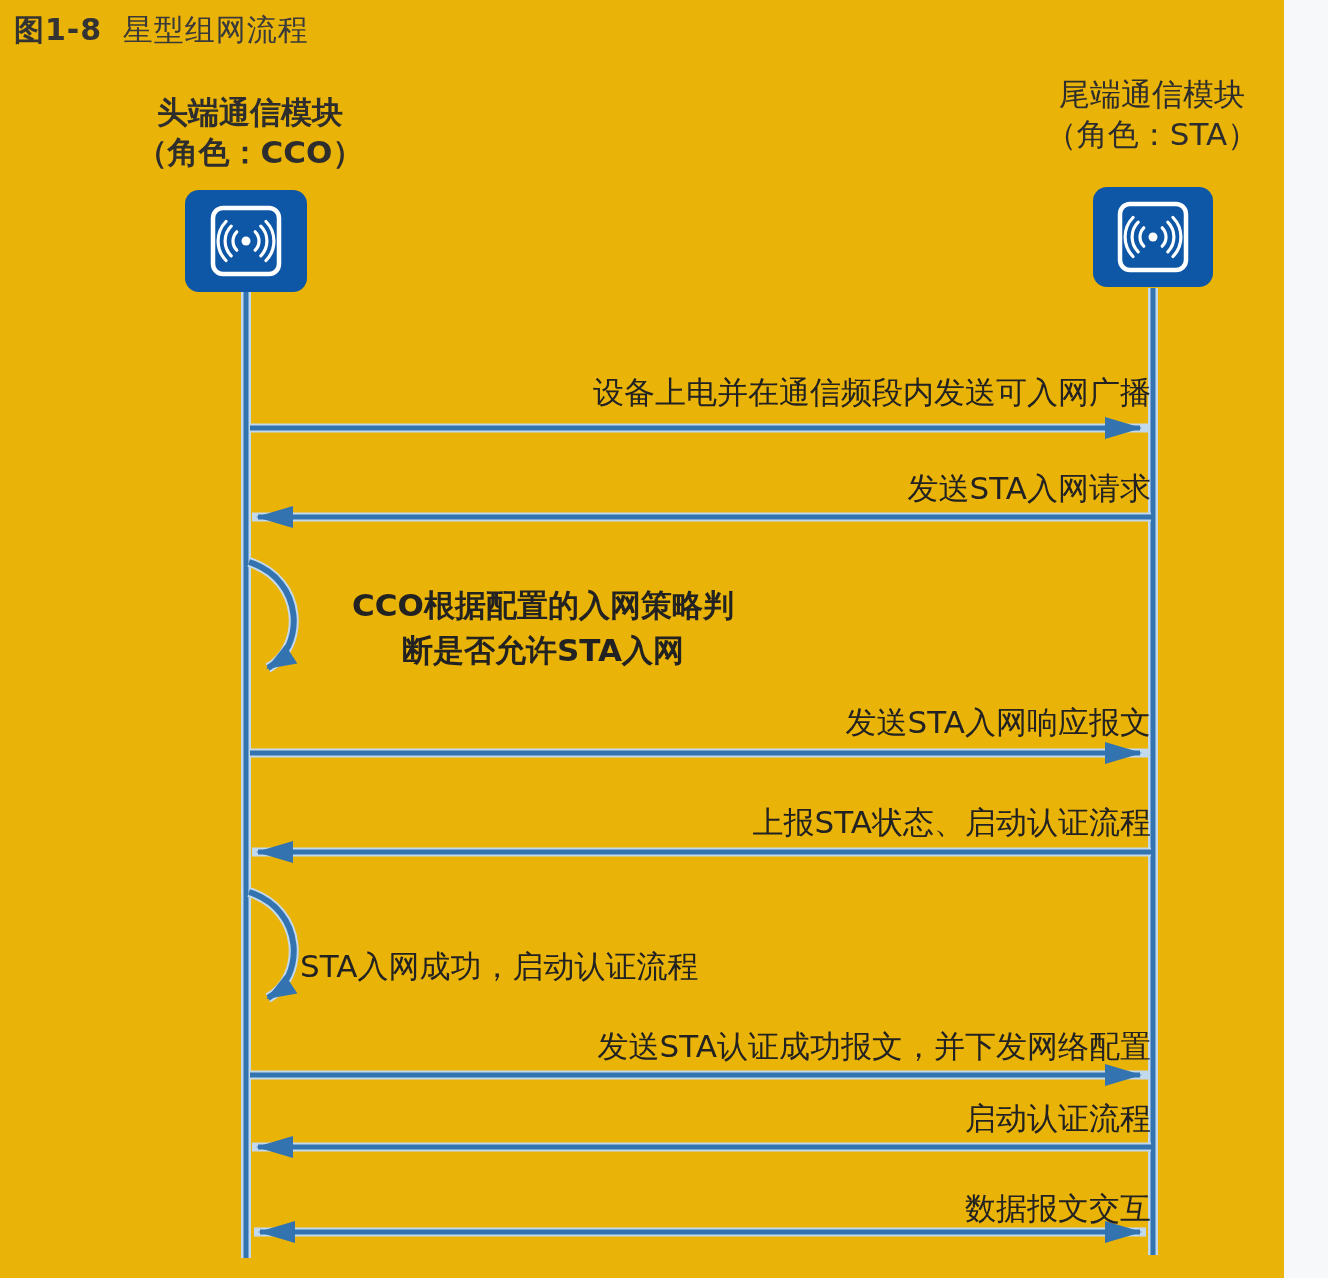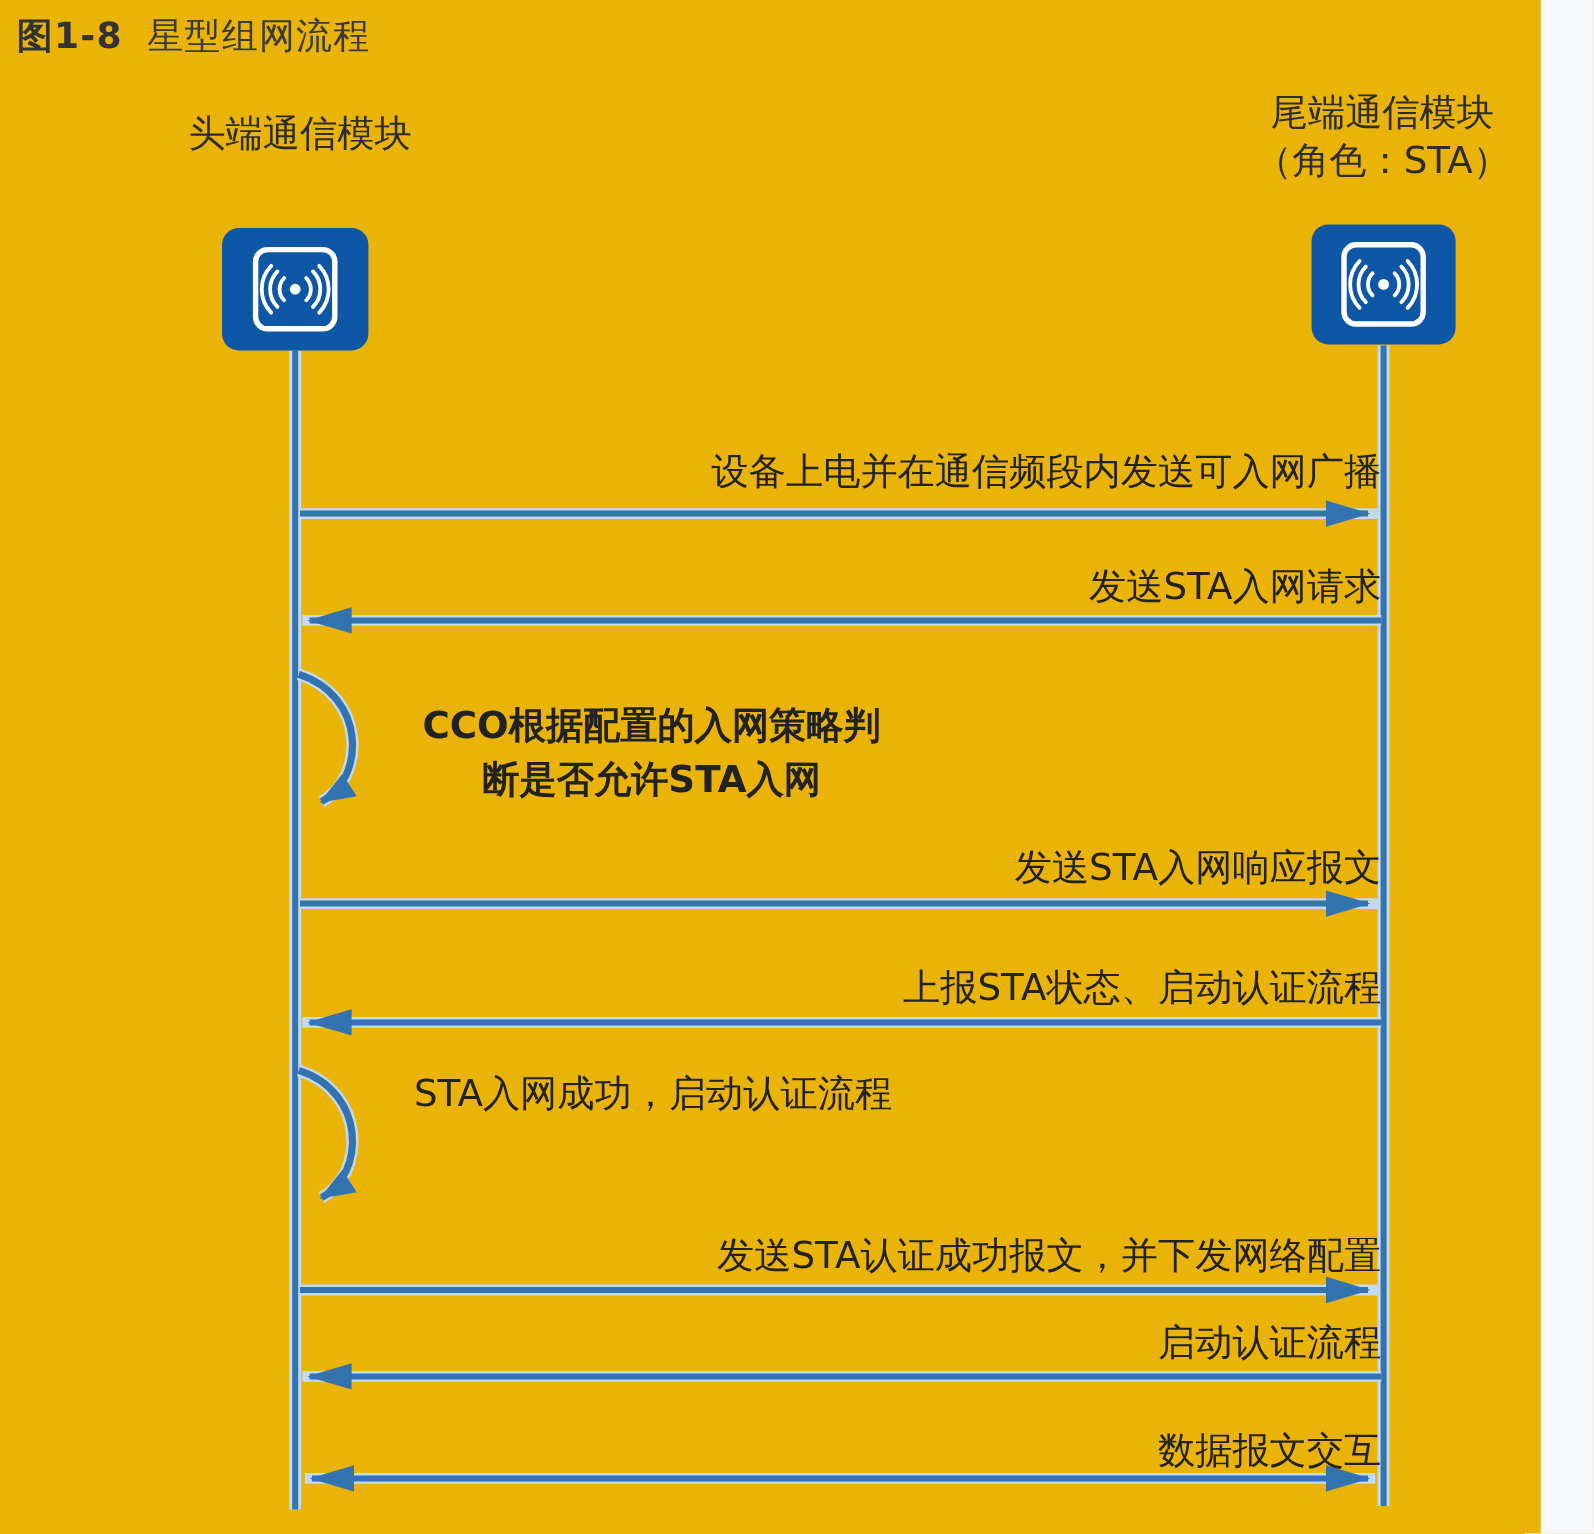--- a/index.html
+++ b/index.html
@@ -35,42 +35,42 @@
 
   .actor-label {
     position: absolute;
     text-align: center;
     color: #2d2d2d;
     font-size: 31px;
     font-weight: 500;
     line-height: 40px;
     white-space: nowrap;
   }
-  .actor-label.left  { left: 60px;  top: 92px;  width: 380px; }
+  .actor-label.left  { left: 60px;  top: 92px;  width: 380px; font-weight: bold; }
   .actor-label.right { left: 962px; top: 74px;  width: 380px; }
 
   .msg-label {
     position: absolute;
     left: 246px;
     width: 905px;
     text-align: right;
     font-size: 31px;
     font-weight: 500;
     color: #222222;
     white-space: nowrap;
   }
   .loop-label {
     position: absolute;
     font-size: 31px;
     font-weight: 500;
     color: #222222;
     line-height: 45px;
   }
   .loop-label.loop1 { left: 288px; top: 583px; width: 510px; text-align: center; font-weight: bold; }
-  .loop-label.loop2 { left: 300px; top: 890px; white-space: nowrap; margin-left: 45px; }
+  .loop-label.loop2 { left: 300px; top: 944px; white-space: nowrap; }
 </style>
 </head>
 <body>
 
 <div class="canvas">
 
   <svg class="svg-layer" viewBox="0 0 1328 1278">
     <defs>
       <marker id="arrowHead" markerUnits="userSpaceOnUse" markerWidth="40" markerHeight="28" refX="35" refY="13" orient="auto-start-reverse">
         <path d="M0,2 L37,13 L0,24 Z" fill="#3273b0"></path>
@@ -156,20 +156,21 @@
     </g>
   </svg>
 
   <div class="figure-caption">
     <span class="fig-label">图1-8</span>
     <span class="fig-title">星型组网流程</span>
   </div>
 
   <div class="actor-label left">
     <div>头端通信模块</div>
+    <div>（角色：CCO）</div>
   </div>
   <div class="actor-label right">
     <div>尾端通信模块</div>
     <div>（角色：STA）</div>
   </div>
 
   <div class="msg-label" style="top:372px">设备上电并在通信频段内发送可入网广播</div>
   <div class="msg-label" style="top:468px">发送STA入网请求</div>
   <div class="msg-label" style="top:702px">发送STA入网响应报文</div>
   <div class="msg-label" style="top:802px">上报STA状态、启动认证流程</div>

